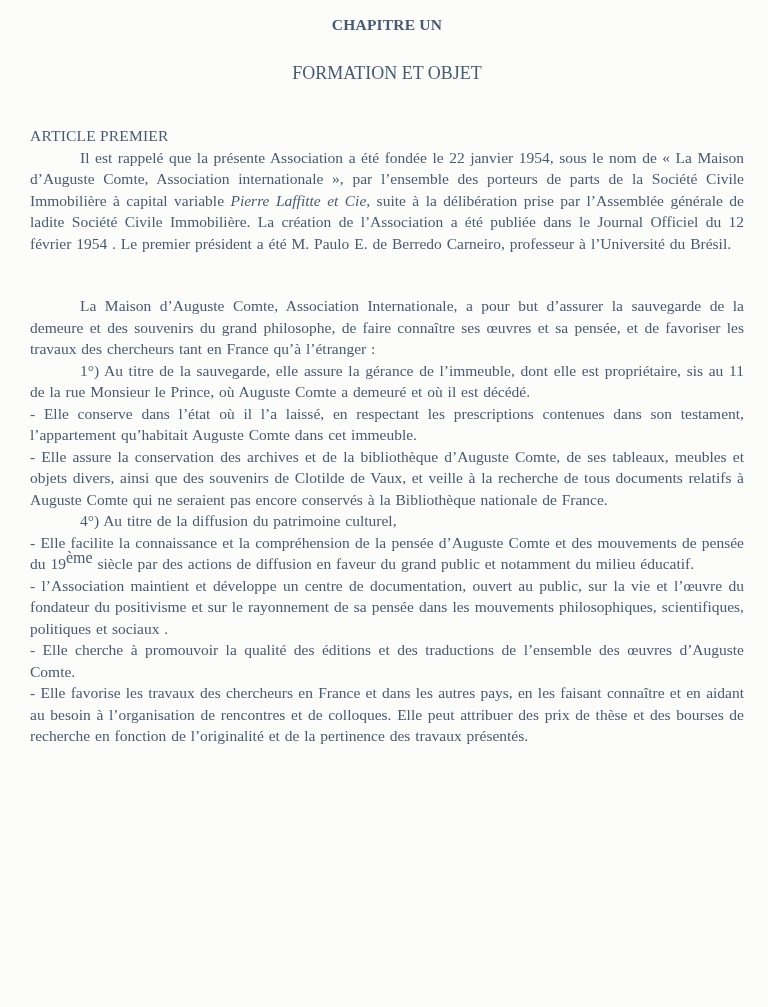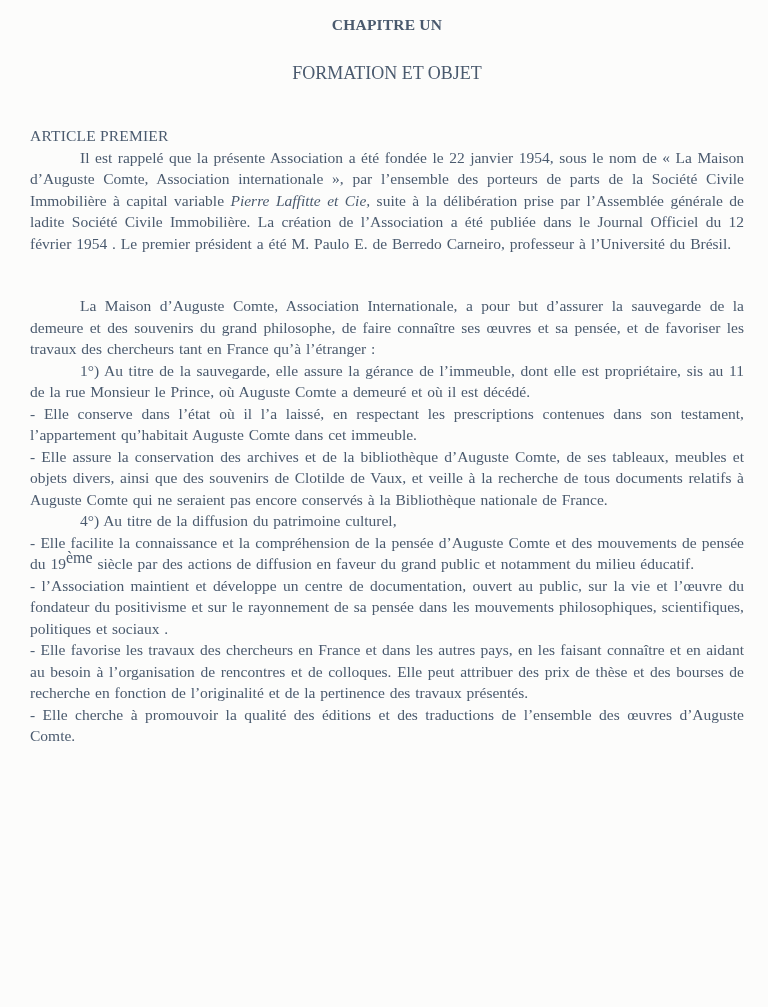--- a/index.html
+++ b/index.html
@@ -68,17 +68,17 @@
         <p class="para indent"><span>Il est rappelé que la présente Association a été fondée le 22 janvier 1954, sous le nom de « La Maison d’Auguste Comte, Association internationale », par l’ensemble des porteurs de parts de la Société Civile Immobilière à capital variable </span><em>Pierre Laffitte et Cie,</em><span> suite à la délibération prise par l’Assemblée générale de ladite Société Civile Immobilière. La création de l’Association a été publiée dans le Journal Officiel du 12 février 1954 . Le premier président a été M. Paulo E. de Berredo Carneiro, professeur à l’Université du Brésil.</span></p>
       </section>
       <section class="article">
         <p class="para indent"><span>La Maison d’Auguste Comte, Association Internationale, a pour but d’assurer la sauvegarde de la demeure et des souvenirs du grand philosophe, de faire connaître ses œuvres et sa pensée, et de favoriser les travaux des chercheurs tant en France qu’à l’étranger :</span></p>
         <p class="para indent"><span>1°) Au titre de la sauvegarde, elle assure la gérance de l’immeuble, dont elle est propriétaire, sis au 11 de la rue Monsieur le Prince, où Auguste Comte a demeuré et où il est décédé.</span></p>
         <p class="para"><span>- Elle conserve dans l’état où il l’a laissé, en respectant les prescriptions contenues dans son testament, l’appartement qu’habitait Auguste Comte dans cet immeuble.</span></p>
         <p class="para"><span>- Elle assure la conservation des archives et de la bibliothèque d’Auguste Comte, de ses tableaux, meubles et objets divers, ainsi que des souvenirs de Clotilde de Vaux, et veille à la recherche de tous documents relatifs à Auguste Comte qui ne seraient pas encore conservés à la Bibliothèque nationale de France.</span></p>
         <p class="para indent"><span>4°) Au titre de la diffusion du patrimoine culturel,</span></p>
         <p class="para"><span>- Elle facilite la connaissance et la compréhension de la pensée d’Auguste Comte et des mouvements de pensée du 19</span><sup>ème</sup><span> siècle par des actions de diffusion en faveur du grand public et notamment du milieu éducatif.</span></p>
         <p class="para"><span>- l’Association maintient et développe un centre de documentation, ouvert au public, sur la vie et l’œuvre du fondateur du positivisme et sur le rayonnement de sa pensée dans les mouvements philosophiques, scientifiques, politiques et sociaux .</span></p>
+        <p class="para"><span>- Elle cherche à promouvoir la qualité des éditions et des traductions de l’ensemble des œuvres d’Auguste Comte.</span></p>
         <p class="para"><span>- Elle favorise les travaux des chercheurs en France et dans les autres pays, en les faisant connaître et en aidant au besoin à l’organisation de rencontres et de colloques. Elle peut attribuer des prix de thèse et des bourses de recherche en fonction de l’originalité et de la pertinence des travaux présentés.</span></p>
-        <p class="para"><span>- Elle cherche à promouvoir la qualité des éditions et des traductions de l’ensemble des œuvres d’Auguste Comte.</span></p>
       </section>
     </div>
 </div>
 
 </body></html>

